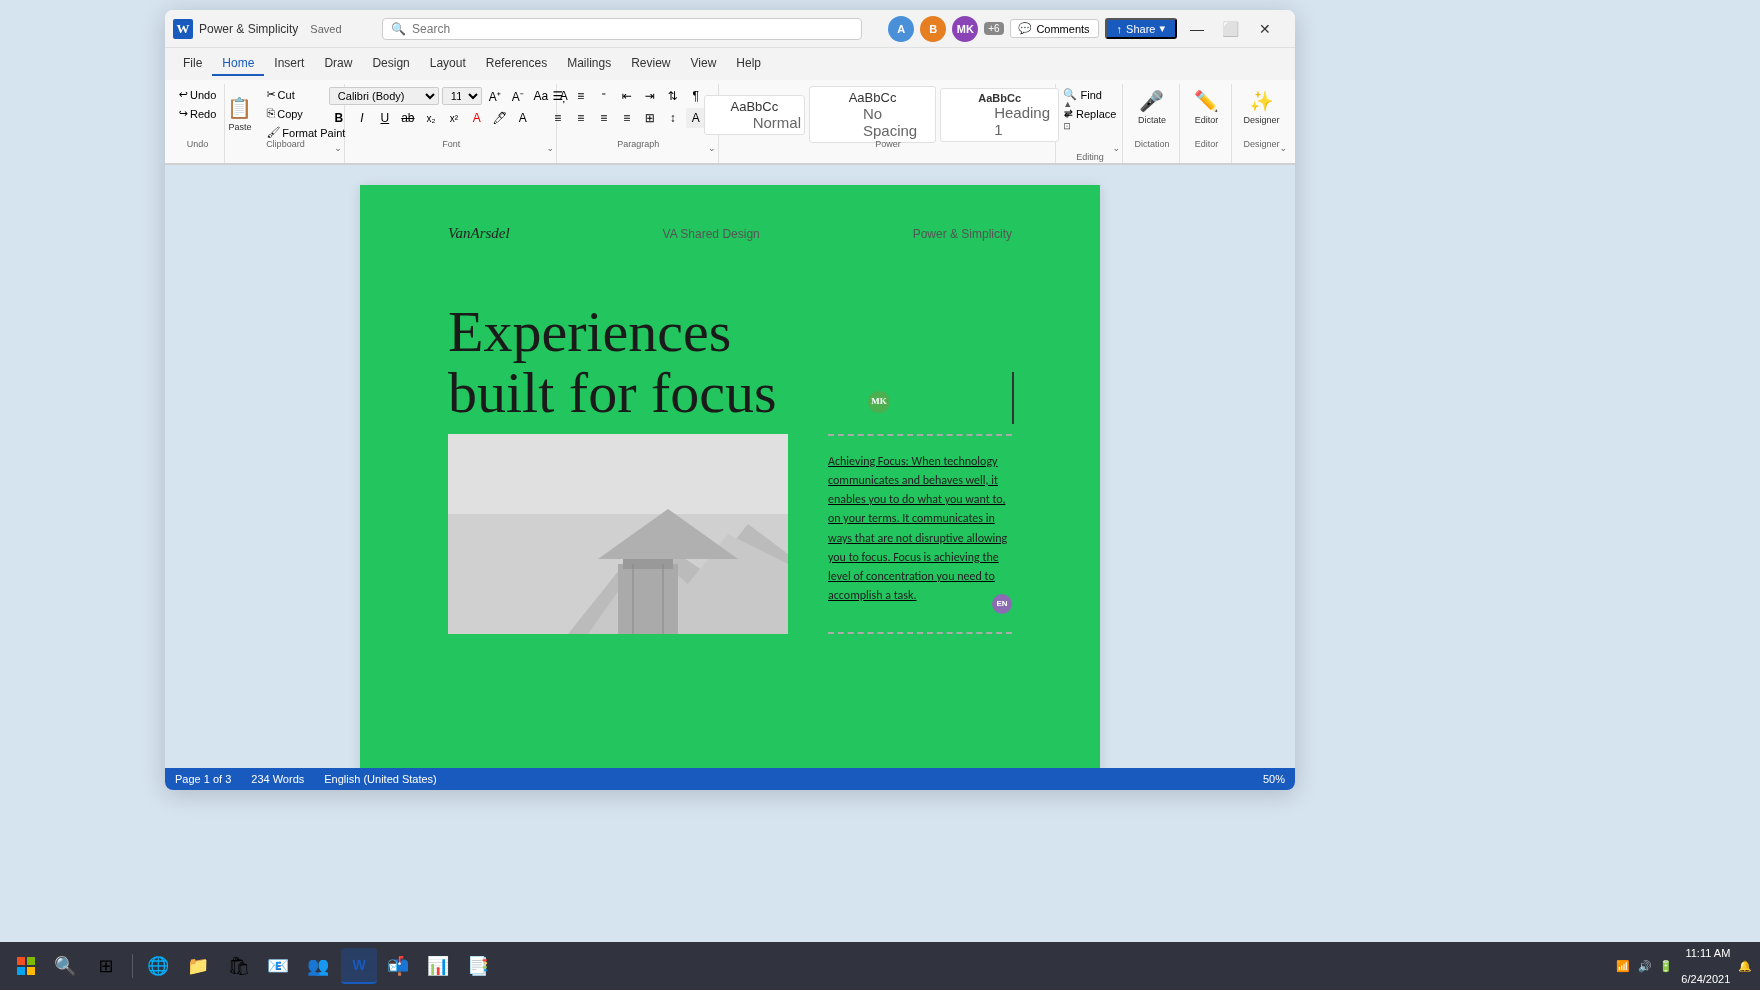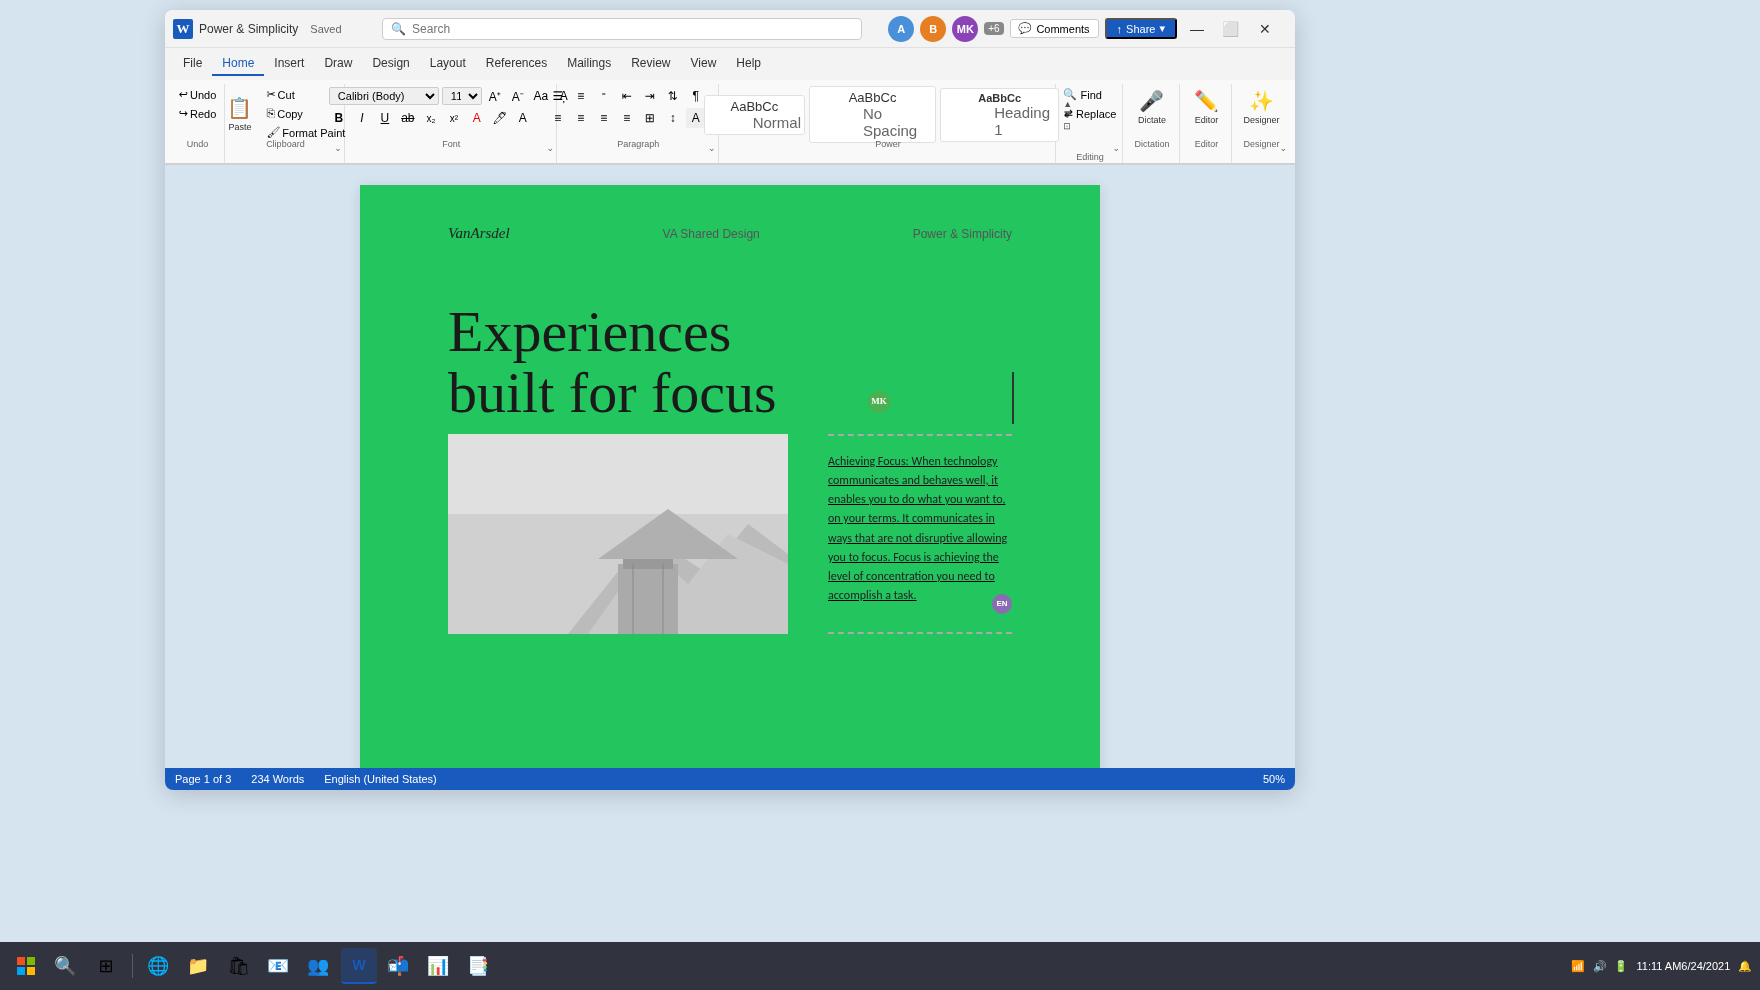--- a/index.html
+++ b/index.html
@@ -491,24 +491,25 @@
     .taskbar-right {
       margin-left: auto;
       display: flex;
       align-items: center;
       gap: 8px;
       color: white;
       font-size: 11px;
     }
     .taskbar-clock {
       display: flex;
-      flex-direction: row;
+      flex-direction: column;
       align-items: flex-end;
       font-size: 11px;
       color: white;
+      gap: 14px;
     }
 
     
     .ribbon-right {
       margin-left: auto;
       display: flex;
       align-items: center;
       gap: 6px;
       padding: 0 8px;
     }

